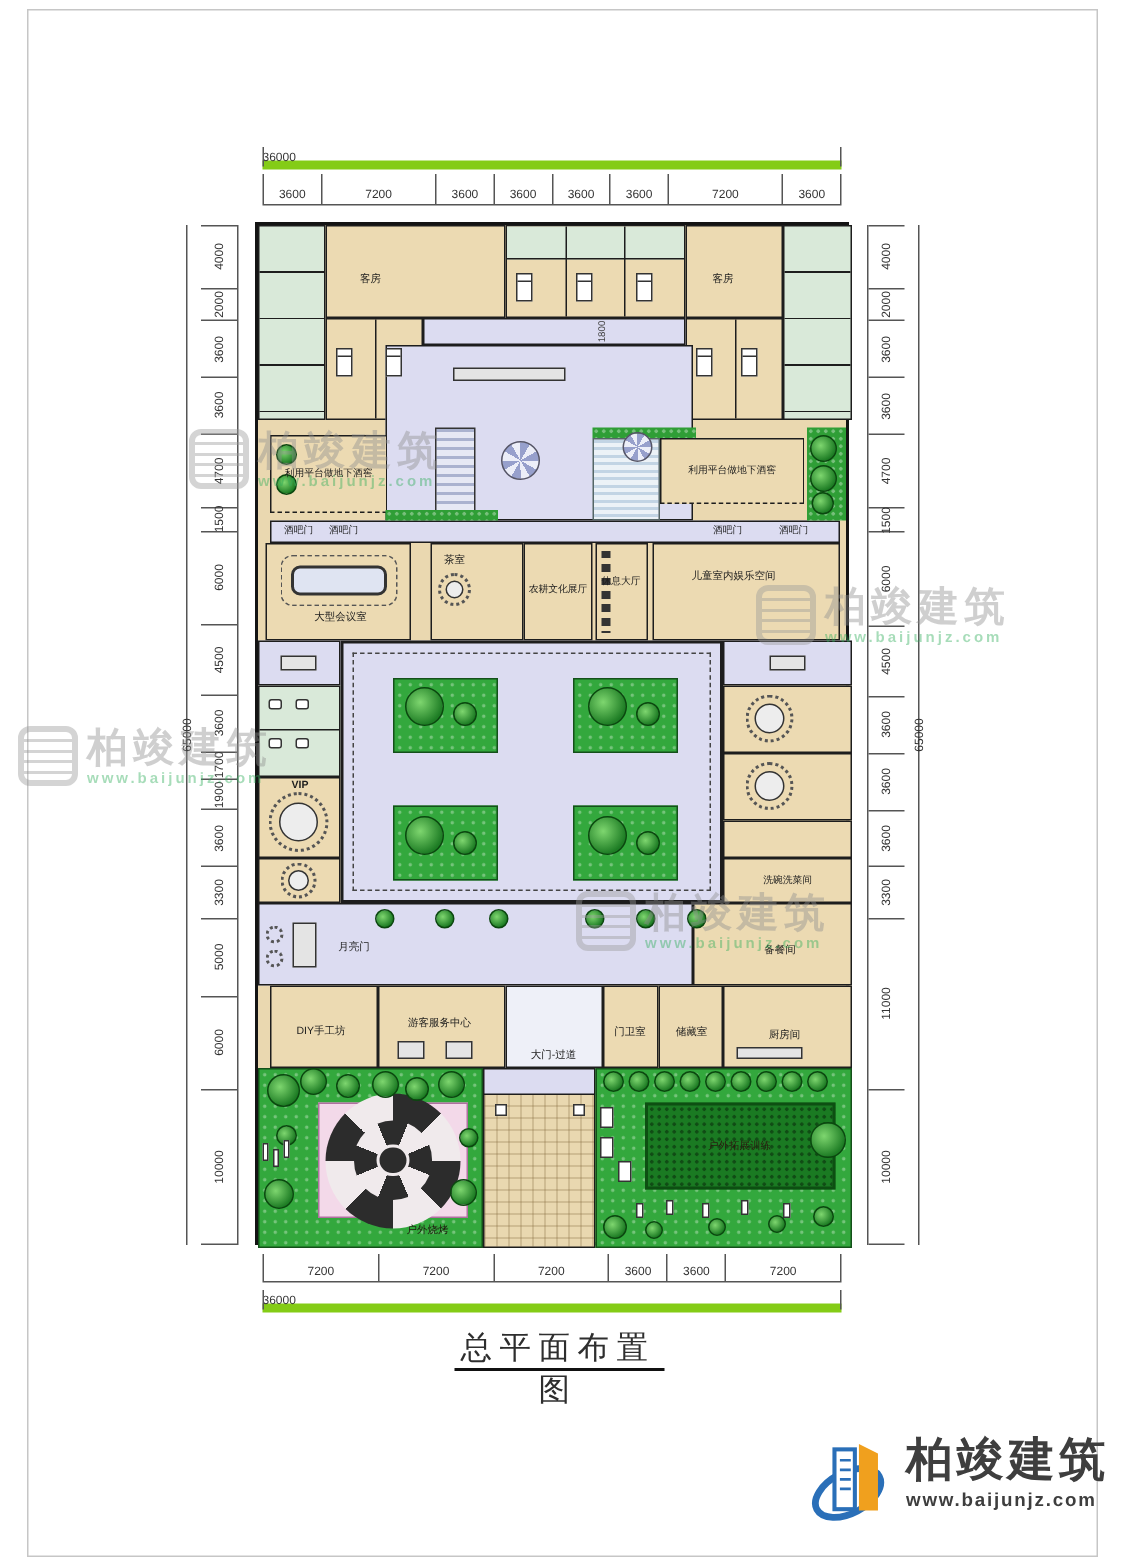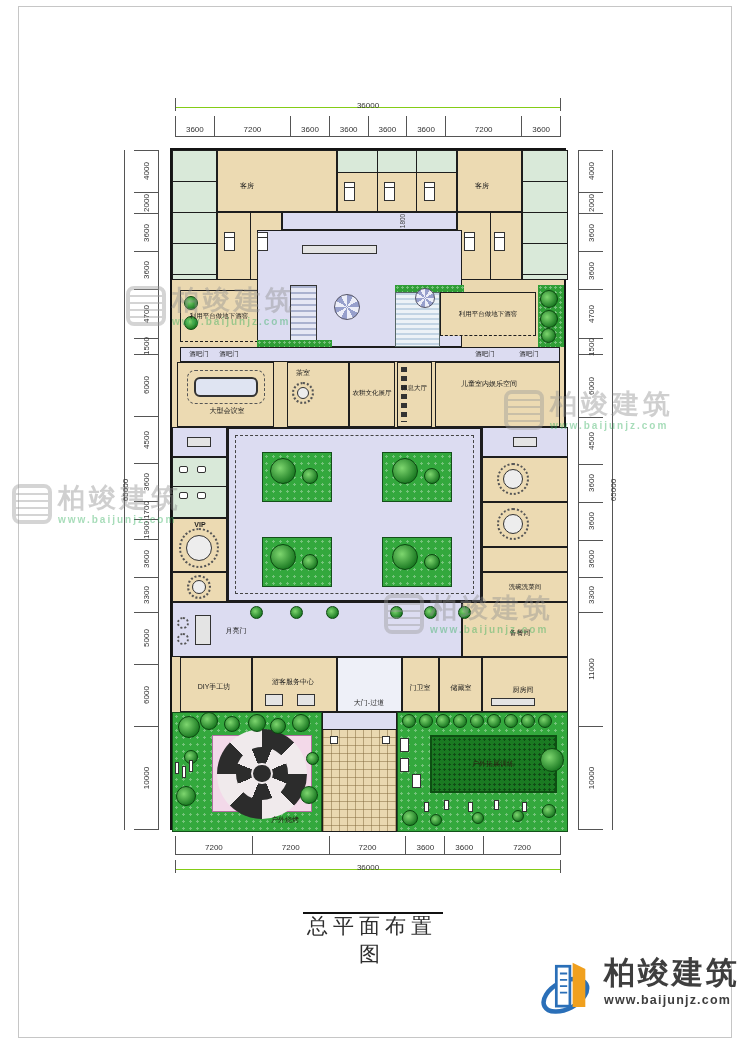--- a/index.html
+++ b/index.html
@@ -45,28 +45,28 @@
   .hdim{position:absolute;display:flex;border-bottom:1px solid #555}
   .hdim .seg{position:relative;border-right:1px solid #555}
   .hdim .seg:first-child{border-left:1px solid #555}
   .hdim .seg span{position:absolute;left:50%;bottom:2px;transform:translateX(-50%);font-size:8px;color:#333;white-space:nowrap}
   .vdim{position:absolute;display:flex;flex-direction:column}
   .vdim .seg{position:relative;border-bottom:1px solid #555}
   .vdim .seg:first-child{border-top:1px solid #555}
   .vdim.lline{border-left:1px solid #555}
   .vdim.rline{border-right:1px solid #555}
   .vdim .seg span{position:absolute;top:50%;left:50%;transform:translate(-50%,-50%) rotate(-90deg);font-size:8px;color:#333;white-space:nowrap}
-  .totH{position:absolute;border-bottom:1px solid #84cc16;text-align:center}
+  .totH{position:absolute;border-bottom:6px solid #84cc16;text-align:left}
   .totH::before,.totH::after{content:"";position:absolute;top:4px;bottom:-4px;border-left:1px solid #555}
   .totH::before{left:0}.totH::after{right:0}
   .totH span{font-size:8px;color:#333}
   .totV{position:absolute;border-left:1px solid #555}
   .totV span{position:absolute;top:50%;left:0;transform:translate(-50%,-50%) rotate(-90deg);font-size:8px;color:#333}
   
-  .title{position:absolute;left:296px;top:912px;width:152px;text-align:center;font-size:21px;
+  .title{position:absolute;left:296px;top:884px;width:152px;text-align:center;font-size:21px;
          letter-spacing:5px;color:#2e2e2e}
   .title-line{position:absolute;left:303px;top:912px;width:140px;height:2px;background:#111}
   .logo{position:absolute;left:540px;top:954px;display:flex;align-items:flex-start;gap:6px}
   .logo-text .nm{font-size:31px;font-weight:bold;color:#3e3e3e;letter-spacing:3px;line-height:1.25}
   .logo-text .url{font-size:12.5px;font-weight:bold;color:#3e3e3e;letter-spacing:1.2px}
   .wm{position:absolute;display:flex;align-items:center;gap:6px;opacity:.42;pointer-events:none;z-index:9}
   .wm-ic{width:32px;height:32px;border:4px solid #9a9a9a;border-radius:8px;
          background:repeating-linear-gradient(180deg,transparent 0 5px,#9a9a9a 5px 7px)}
   .wm-tx .wm-nm{font-size:27px;font-weight:bold;color:#8f8f8f;letter-spacing:4px;line-height:1.1}
   .wm-tx .wm-url{font-size:10px;font-weight:bold;color:#2fae5a;letter-spacing:2px}

